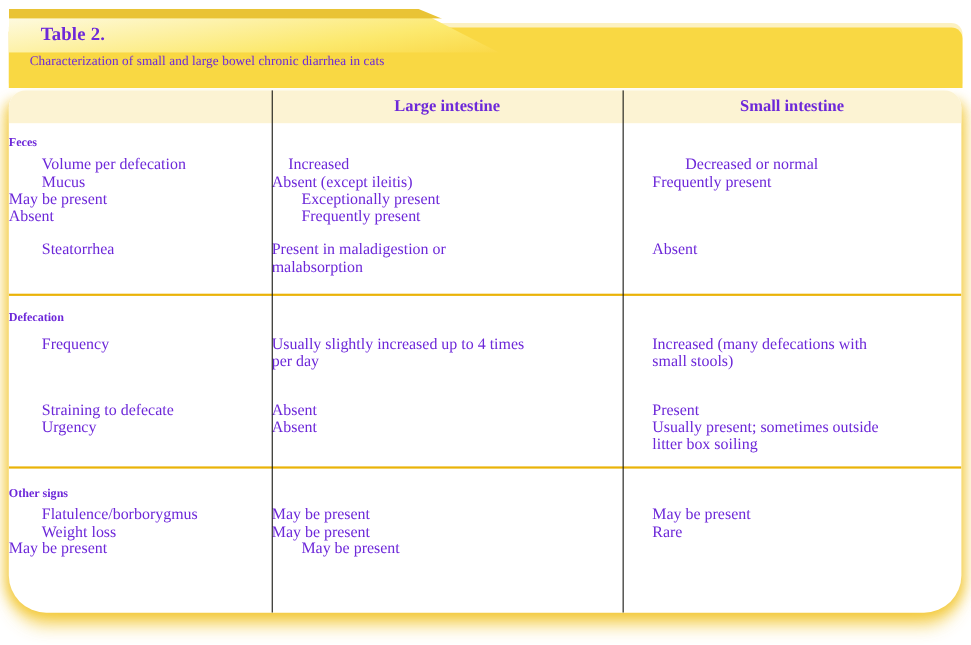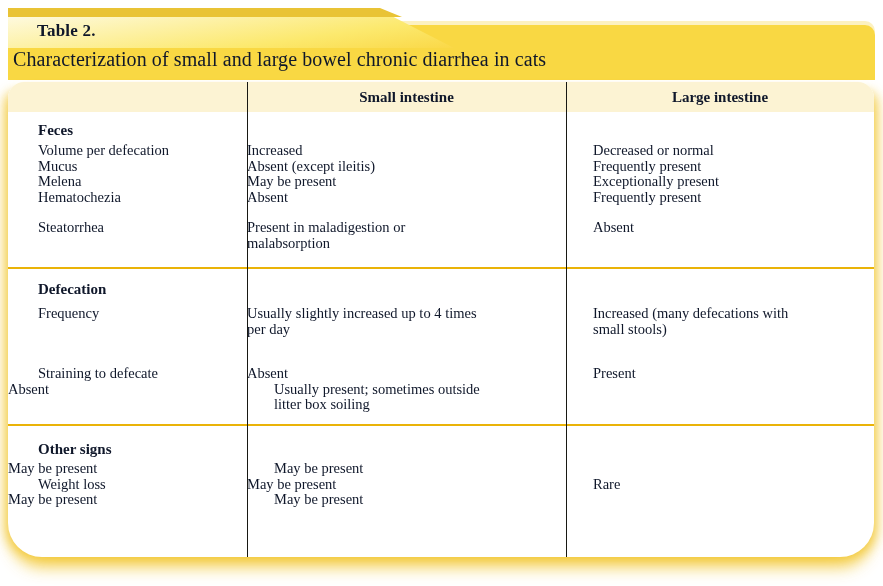--- a/index.html
+++ b/index.html
@@ -1,39 +1,39 @@
 <!DOCTYPE html>
 <html><head>
 <meta charset="utf-8">
 <style>
   * { margin:0; padding:0; box-sizing:border-box; }
   html,body { background:#ffffff; }
   .sheet {
     position:relative; width:883px; height:586px; background:#ffffff;
-    font-family:"Liberation Serif", serif; color:#0f172a; overflow:hidden;
+    font-family:"Liberation Serif", serif; color:#6d28d9; overflow:hidden;
   }
   
   .head-graphic { position:absolute; left:8px; top:8px; width:867px; height:72px; }
   .band {
     position:absolute; left:0; top:17px; right:0; bottom:0;
     background:#F9D843; border-radius:4px 10px 0 0;
     box-shadow:0 -4px 0 rgba(252,240,190,0.95);
   }
   .tab {
     position:absolute; left:0; top:0; width:446px; height:40px;
     background:linear-gradient(172deg,#FEFAE0 8%,#FCE96E 70%,#FAD847 100%);
     clip-path:polygon(0 0, 368px 0, 446px 100%, 0 100%);
   }
   .tab-top {
     position:absolute; left:0; top:0; width:394px; height:9px;
     background:#E9C335;
     clip-path:polygon(0 0, 372px 0, 394px 100%, 0 100%);
   }
   .table-label { position:absolute; left:29px; top:13px; font-size:17px; font-weight:bold; letter-spacing:.2px; }
-  .title { position:absolute; left:5px; top:40px; font-size:20px; letter-spacing:.1px; }
+  .title { position:absolute; left:19px; top:40px; font-size:12px; letter-spacing:.1px; }
 
   
   .panel {
     position:absolute; left:8px; top:82px; width:866px; height:475px;
     background:#ffffff; border-radius:16px 16px 34px 34px; overflow:hidden;
     box-shadow:
       0 14px 16px -4px rgba(242,199,48,0.85),
       9px 4px 12px -6px rgba(242,199,48,0.8),
       -9px 4px 12px -6px rgba(242,199,48,0.8);
   }
@@ -44,26 +44,26 @@
   }
   .vline { position:absolute; top:0; bottom:0; width:1px; background:#181813; }
   .v1 { left:239px; } .v2 { left:558px; }
 
   .section { position:relative; }
   .section + .section { border-top:2px solid #eab308; }
   .s1 { height:155px; padding-top:9px; }
   .s2 { height:157px; padding-top:11px; }
   .s3 { height:133px; padding-top:14px; }
 
-  .sec-heading { font-weight:bold; font-size:15px; line-height:19px; padding-left:30px; }
+  .sec-heading { font-weight:bold; font-size:11px; line-height:19px; }
   .trow { display:grid; grid-template-columns:239px 319px 308px; font-size:14.5px; line-height:15.5px; }
   .cell-label { padding-left:30px; }
   .cell-small { padding-right:28px; white-space:pre-line; }
   .cell-large { padding-left:27px; padding-right:12px; white-space:pre-line; }
-  .mt-first-s1 { margin-top:3px; }
+  .mt-first-s1 { margin-top:3px;gap:15px; }
   .mt-first-s2 { margin-top:7px; }
   .mt-first-s3 { margin-top:2px; }
   .row-gap { margin-top:15px; }
   .row-gap-lg { margin-top:29px; }
 </style>
 </head>
 <body>
 
 <div class="sheet">
 
@@ -72,43 +72,41 @@
     <div class="tab"></div>
     <div class="tab-top"></div>
     <div class="table-label">Table 2.</div>
     <div class="title">Characterization of small and large bowel chronic diarrhea in cats</div>
   </div>
 
   <div class="panel">
 
     <div class="thead">
       <div></div>
+      <div>Large intestine</div>
       <div>Small intestine</div>
-      <div>Large intestine</div>
     </div>
 
     <div class="section s1">
       <div class="sec-heading">Feces</div>
       <div class="trow mt-first-s1">
         <div class="cell-label">Volume per defecation</div>
         <div class="cell-small">Increased</div>
         <div class="cell-large">Decreased or normal</div>
       </div>
       <div class="trow">
         <div class="cell-label">Mucus</div>
         <div class="cell-small">Absent (except ileitis)</div>
         <div class="cell-large">Frequently present</div>
       </div>
       <div class="trow">
-        <div class="cell-label">Melena</div>
         <div class="cell-small">May be present</div>
         <div class="cell-large">Exceptionally present</div>
       </div>
       <div class="trow">
-        <div class="cell-label">Hematochezia</div>
         <div class="cell-small">Absent</div>
         <div class="cell-large">Frequently present</div>
       </div>
       <div class="trow row-gap">
         <div class="cell-label">Steatorrhea</div>
         <div class="cell-small">Present in maladigestion or
 malabsorption</div>
         <div class="cell-large">Absent</div>
       </div>
     </div>
@@ -121,29 +119,31 @@
 per day</div>
         <div class="cell-large">Increased (many defecations with
 small stools)</div>
       </div>
       <div class="trow row-gap-lg">
         <div class="cell-label">Straining to defecate</div>
         <div class="cell-small">Absent</div>
         <div class="cell-large">Present</div>
       </div>
       <div class="trow">
+        <div class="cell-label">Urgency</div>
         <div class="cell-small">Absent</div>
         <div class="cell-large">Usually present; sometimes outside
 litter box soiling</div>
       </div>
     </div>
 
     <div class="section s3">
       <div class="sec-heading">Other signs</div>
       <div class="trow mt-first-s3">
+        <div class="cell-label">Flatulence/borborygmus</div>
         <div class="cell-small">May be present</div>
         <div class="cell-large">May be present</div>
       </div>
       <div class="trow">
         <div class="cell-label">Weight loss</div>
         <div class="cell-small">May be present</div>
         <div class="cell-large">Rare</div>
       </div>
       <div class="trow">
         <div class="cell-small">May be present</div>

